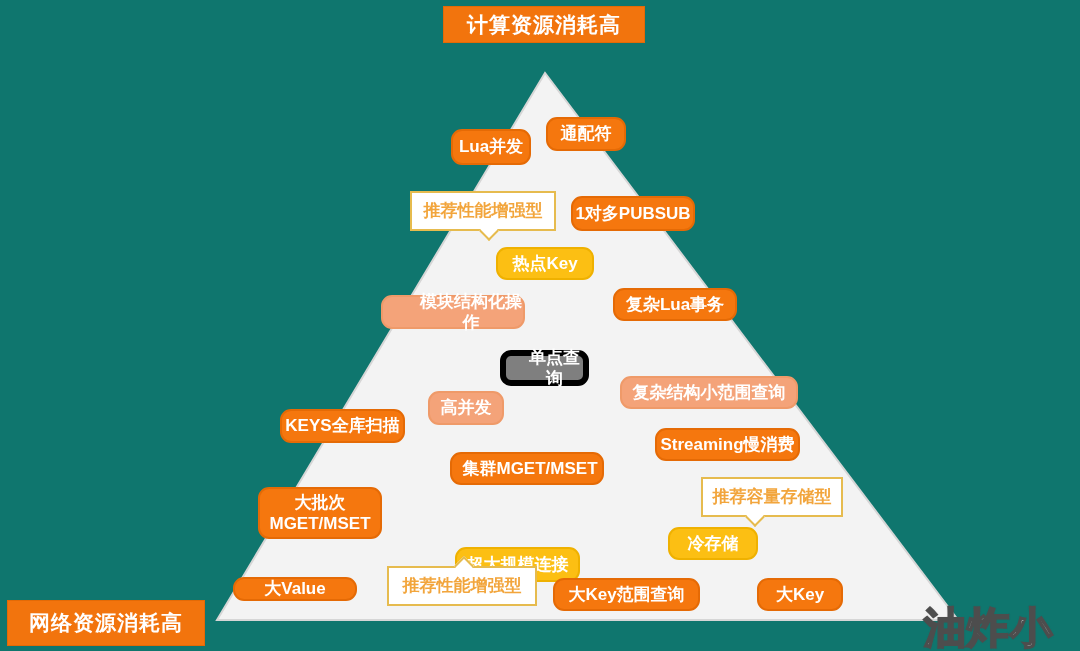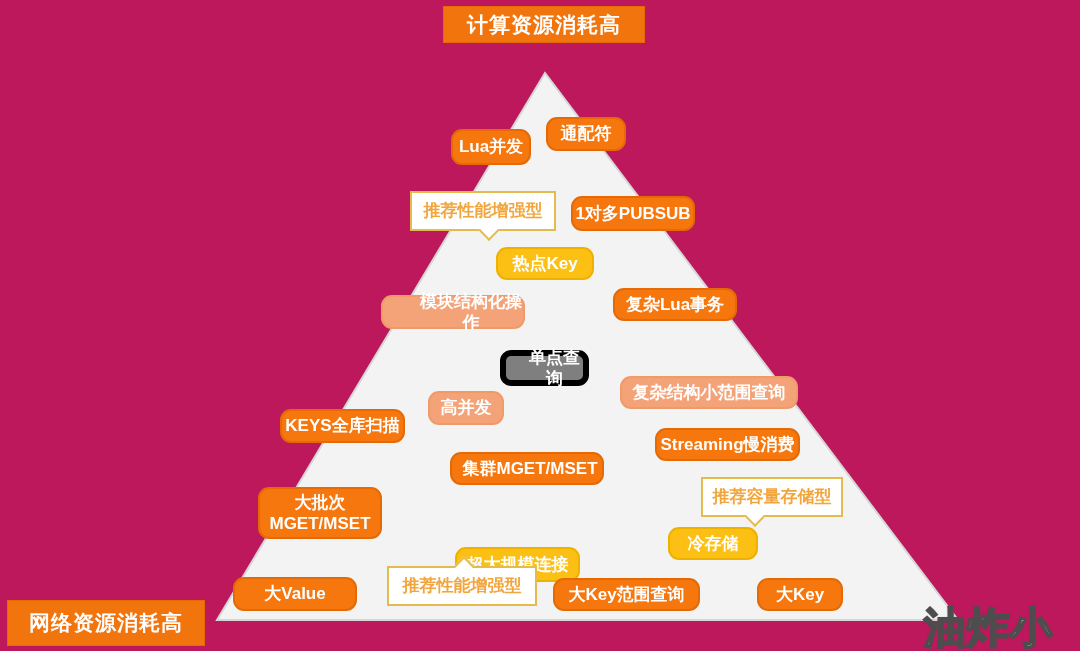--- a/index.html
+++ b/index.html
@@ -1,17 +1,17 @@
 <!DOCTYPE html>
 <html><head>
 <meta charset="utf-8">
 <style>
   html,body{margin:0;padding:0;background:#ffffff;}
   .stage{
-    position:relative;width:1080px;height:651px;overflow:hidden;background:#be185d;
+    position:relative;width:1080px;height:651px;overflow:hidden;background:#0f766e;
     font-family:"Liberation Sans","DejaVu Sans",sans-serif;
   }
   .pyramid{position:absolute;left:0;top:0;width:1080px;height:651px;}
   .corner{
     position:absolute;display:flex;align-items:center;justify-content:center;
     background:#f2740d;color:#ffffff;font-weight:bold;font-size:21px;
     border:1px solid #e36a06;box-sizing:border-box;letter-spacing:1px;
   }
   .corner.top{left:443px;top:6px;width:202px;height:37px;}
   .corner.bl{left:7px;top:600px;width:198px;height:46px;}
@@ -66,20 +66,20 @@
       <div class="node salmon" style="left: 428px; top: 391px; width: 76px; height: 34px;"><span>高并发</span></div>
       <div class="node salmon" style="left: 620px; top: 376px; width: 178px; height: 33px;"><span>复杂结构小范围查询</span></div>
       <div class="node orange" style="left: 280px; top: 409px; width: 125px; height: 34px;"><span>KEYS全库扫描</span></div>
       <div class="node orange" style="left: 655px; top: 428px; width: 145px; height: 33px;"><span>Streaming慢消费</span></div>
       <div class="node orange" style="left: 450px; top: 452px; width: 154px; height: 33px; padding-left: 6px;"><span>集群MGET/MSET</span></div>
       <div class="node callout" style="left: 701px; top: 477px; width: 142px; height: 40px;"><span>推荐容量存储型</span><span class="tail down" style="left: 45px;"></span></div>
       <div class="node orange" style="left: 258px; top: 487px; width: 124px; height: 52px;"><span>大批次
 MGET/MSET</span></div>
       <div class="node yellow" style="left: 455px; top: 515px; width: 125px; height: 35px; margin-top: 32px;"><span>超大规模连接</span></div>
       <div class="node yellow" style="left: 668px; top: 527px; width: 90px; height: 33px;"><span>冷存储</span></div>
-      <div class="node orange" style="left: 233px; top: 577px; width: 124px; height: 34px;"><span>大Value</span></div>
+      <div class="node orange" style="left: 233px; top: 577px; width: 124px; height: 24px;"><span>大Value</span></div>
       <div class="node callout" style="left: 387px; top: 566px; width: 150px; height: 40px;"><span>推荐性能增强型</span><span class="tail up" style="left: 68px;"></span></div>
       <div class="node orange" style="left: 553px; top: 578px; width: 147px; height: 33px;"><span>大Key范围查询</span></div>
       <div class="node orange" style="left: 757px; top: 578px; width: 86px; height: 33px;"><span>大Key</span></div>
     </div>
 
   <div class="watermark">油炸小波</div>
 </div>
 
 </body></html>

